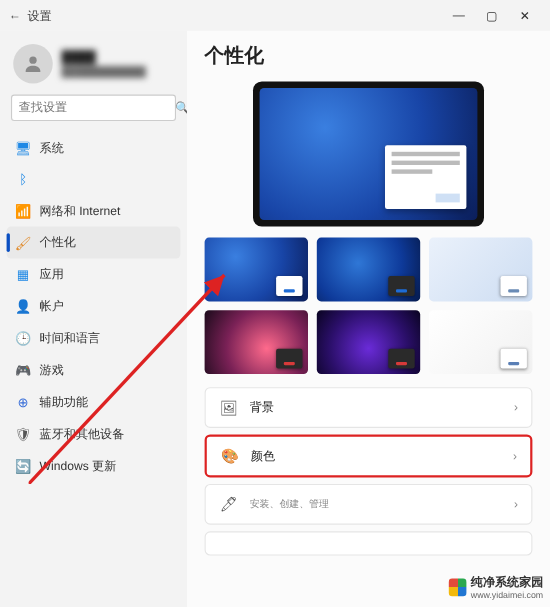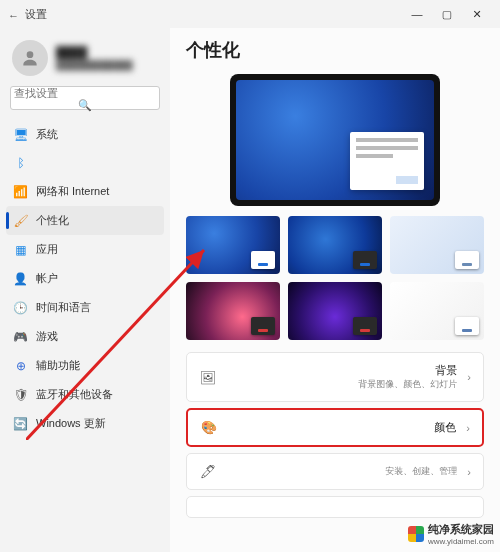--- a/index.html
+++ b/index.html
@@ -13,21 +13,21 @@
 .body-area { display: flex; height: calc(100% - 28px); }
 
 .sidebar { width: 170px; padding: 8px 6px; background: #f3f3f3; overflow: hidden; }
 .user-row { display: flex; align-items: center; gap: 8px; padding: 4px 6px 10px 6px; }
 .avatar { width: 36px; height: 36px; border-radius: 50%; background: #d6d6d6; display: flex; align-items: center; justify-content: center; }
 .avatar svg { width: 20px; height: 20px; fill: #888; }
 .user-text { display: flex; flex-direction: column; gap: 2px; filter: blur(3px); }
 .user-name { font-size: 11px; font-weight: 600; color: #222; }
 .user-mail { font-size: 9px; color: #666; }
 
-.search-box { margin: 0 4px 10px 4px; display: flex; align-items: center; height: 24px; background: #fff; border: 1px solid #ccc; border-radius: 3px; padding: 0 6px; flex-direction: column; }
+.search-box { margin: 0 4px 10px 4px; display: flex; align-items: center; height: 24px; background: #fff; border: 1px solid #ccc; border-radius: 3px; padding: 0 6px; }
 .search-box input { flex: 1; border: none; outline: none; font-size: 11px; color: #333; background: transparent; }
 .search-box .sicon { color: #666; font-size: 11px; }
 
 .nav-list { display: flex; flex-direction: column; gap: 0; }
 .nav-item { display: flex; align-items: center; gap: 8px; padding: 7px 8px; border-radius: 4px; font-size: 11px; color: #333; cursor: pointer; position: relative; }
 .nav-item.active { background: #e9e9e9; }
 .nav-item.active::before { content: ""; position: absolute; left: 0; top: 6px; bottom: 6px; width: 3px; background: #0a4fc2; border-radius: 2px; }
 .nav-icon { width: 14px; display: inline-flex; justify-content: center; font-size: 12px; }
 
 .main { flex: 1; padding: 10px 16px 16px 16px; overflow: hidden; background: #fbfbfb; }
@@ -50,21 +50,21 @@
 .t1 { background: radial-gradient(circle at 40% 40%, #2f77d6, #0e3a9a 60%, #061a4c); }
 .t2 { background: linear-gradient(135deg, #eaf1fb, #cdddf2); }
 .t3 { background: radial-gradient(circle at 60% 60%, #ff6a8c, #7a2156 55%, #1a0a1a); }
 .t4 { background: radial-gradient(circle at 50% 60%, #6a2bd8, #2b0f6a 60%, #090320); }
 .t5 { background: linear-gradient(135deg, #fff, #f1f1f1); }
 
 .card-list { display: flex; flex-direction: column; gap: 6px; }
 .card { display: flex; align-items: center; gap: 10px; padding: 10px 12px; background: #fff; border: 1px solid #e5e5e5; border-radius: 5px; cursor: pointer; }
 .card.highlight { border: 2px solid #d22; }
 .card-icon { width: 18px; display: inline-flex; justify-content: center; color: #555; font-size: 13px; }
-.card-text { flex: 1; display: flex; flex-direction: column; text-align: right; }
+.card-text { flex: 1; display: flex; flex-direction: column; }
 .card-title { font-size: 11px; color: #222; }
 .card-sub { font-size: 9px; color: #888; }
 .chev { color: #888; font-size: 11px; }
 
 .arrow-line { position: absolute; left: 26px; top: 240px; pointer-events: none; z-index: 10; }
 .watermark { position: absolute; right: 6px; bottom: 6px; display: flex; align-items: center; gap: 4px; font-size: 11px; color: #333; z-index: 20; }
 .wm-shield { width: 16px; height: 16px; border-radius: 3px; background: conic-gradient(#2aa84f 0 25%, #2076d2 0 50%, #f2b90c 0 75%, #e24b3b 0 100%); }
 </style>
 </head>
 <body>
@@ -194,21 +194,20 @@
             <div class="accent" style="background:#5a7fb5"></div>
           </div>
         </div>
       </div>
 
     <div class="card-list">
         <div class="card">
     <span class="card-icon">🖼</span>
     <div class="card-text">
       <span class="card-title">背景</span>
-      <span class="card-sub">背景图像、颜色、幻灯片</span>
     </div>
     <span class="chev">›</span>
         </div>
         <div class="card highlight">
     <span class="card-icon">🎨</span>
     <div class="card-text">
       <span class="card-title">颜色</span>
     </div>
     <span class="chev">›</span>
         </div>

